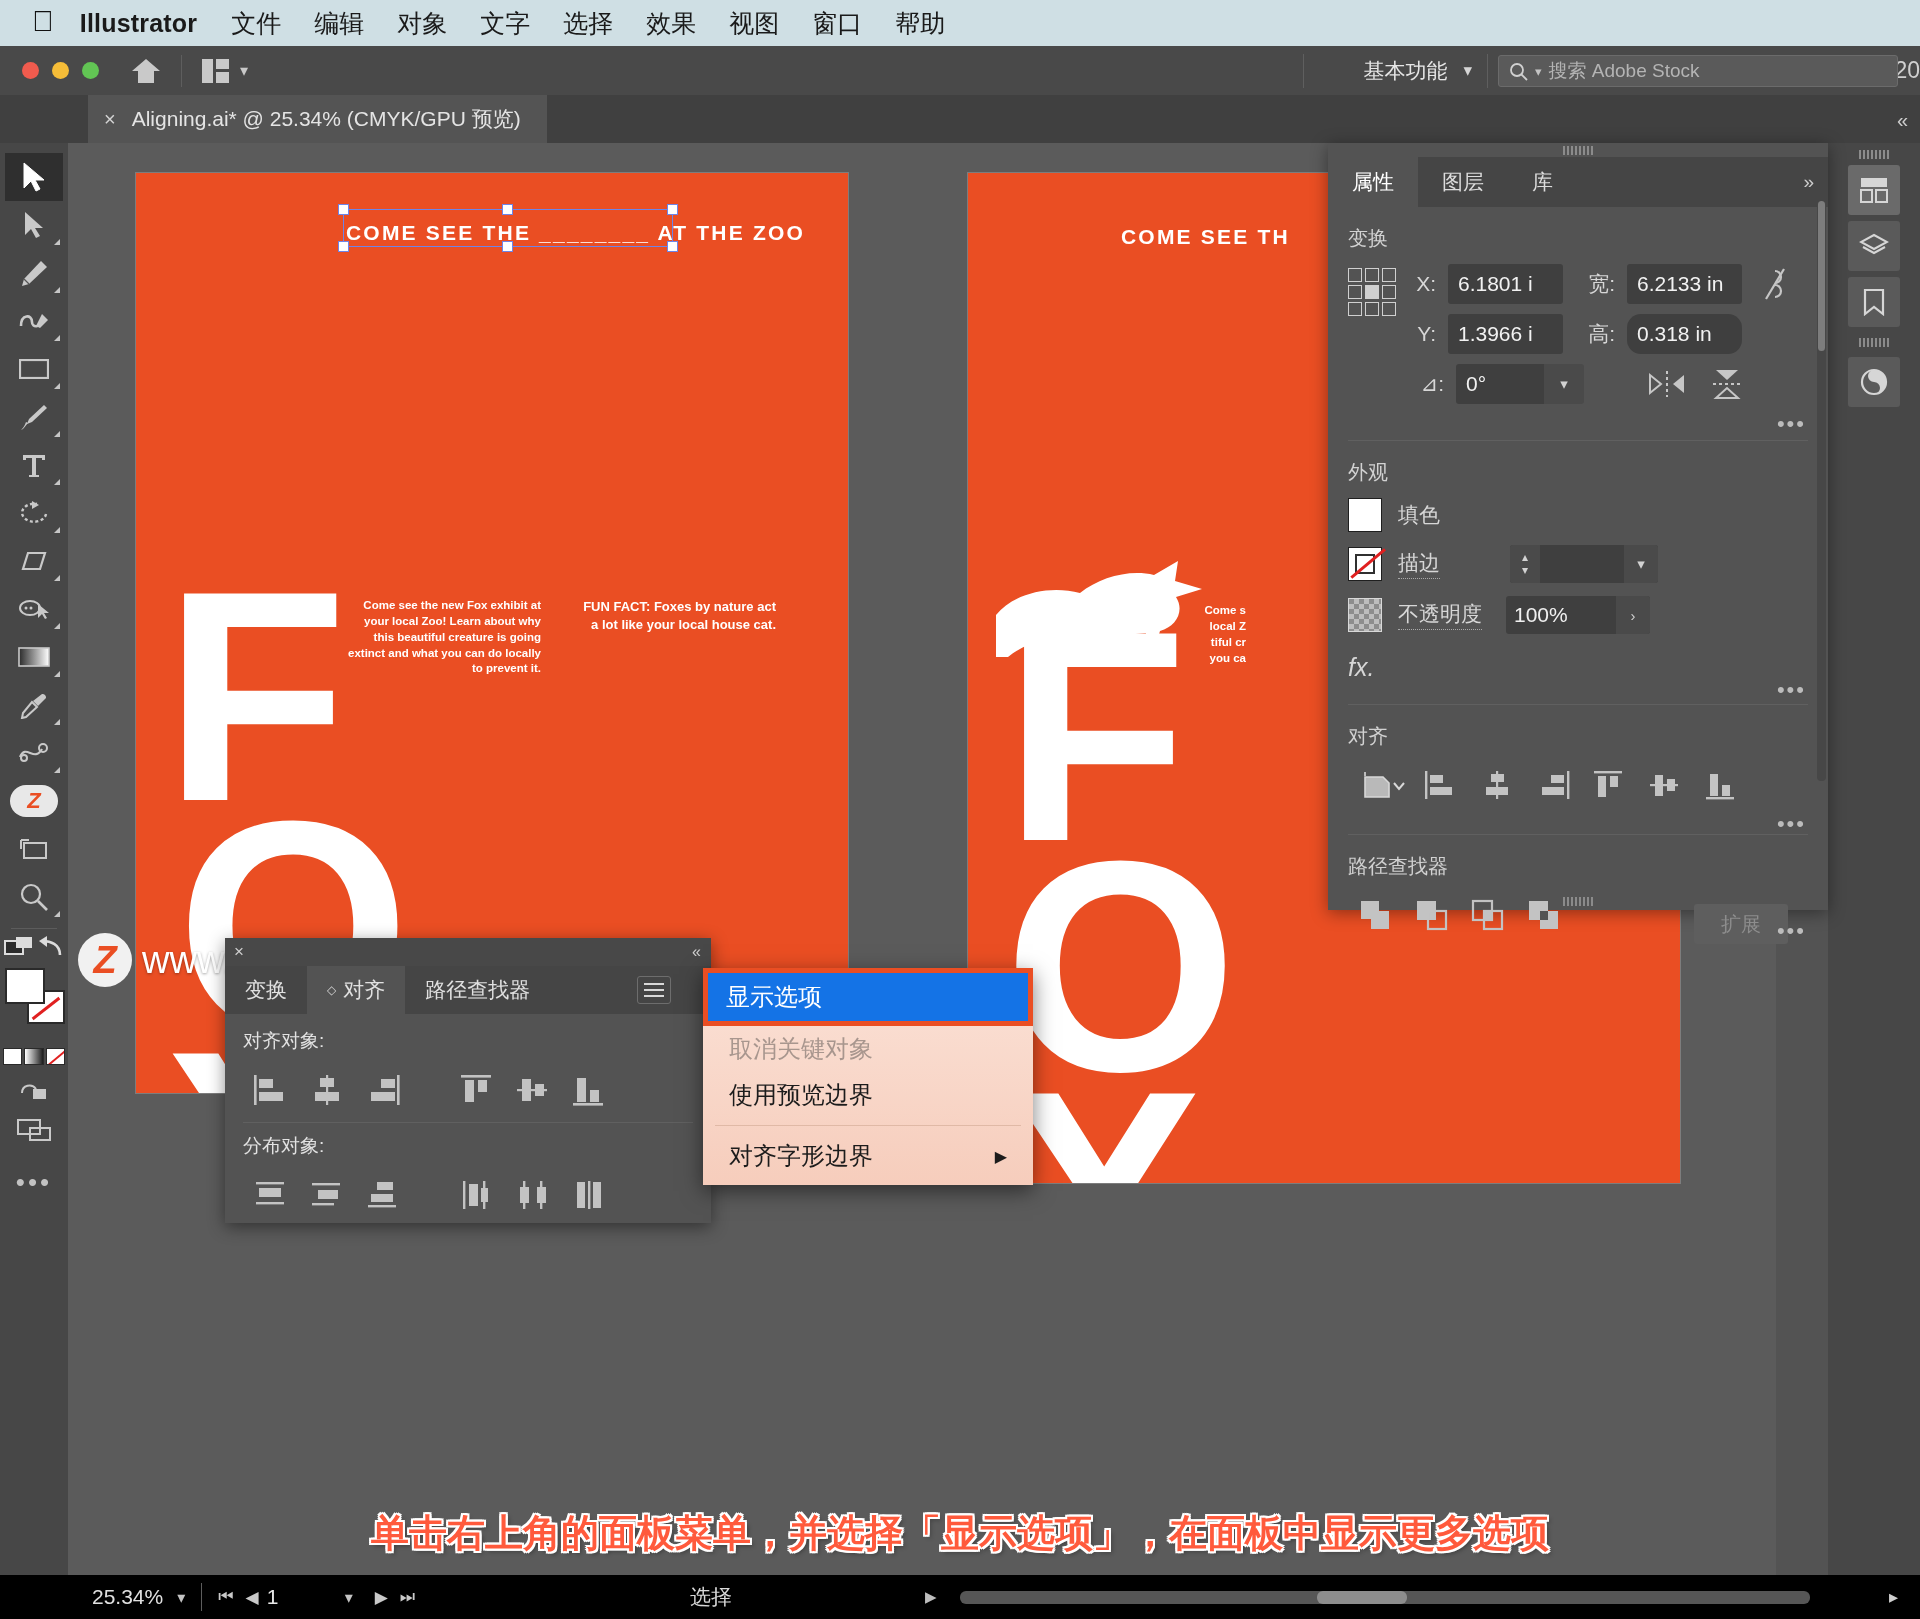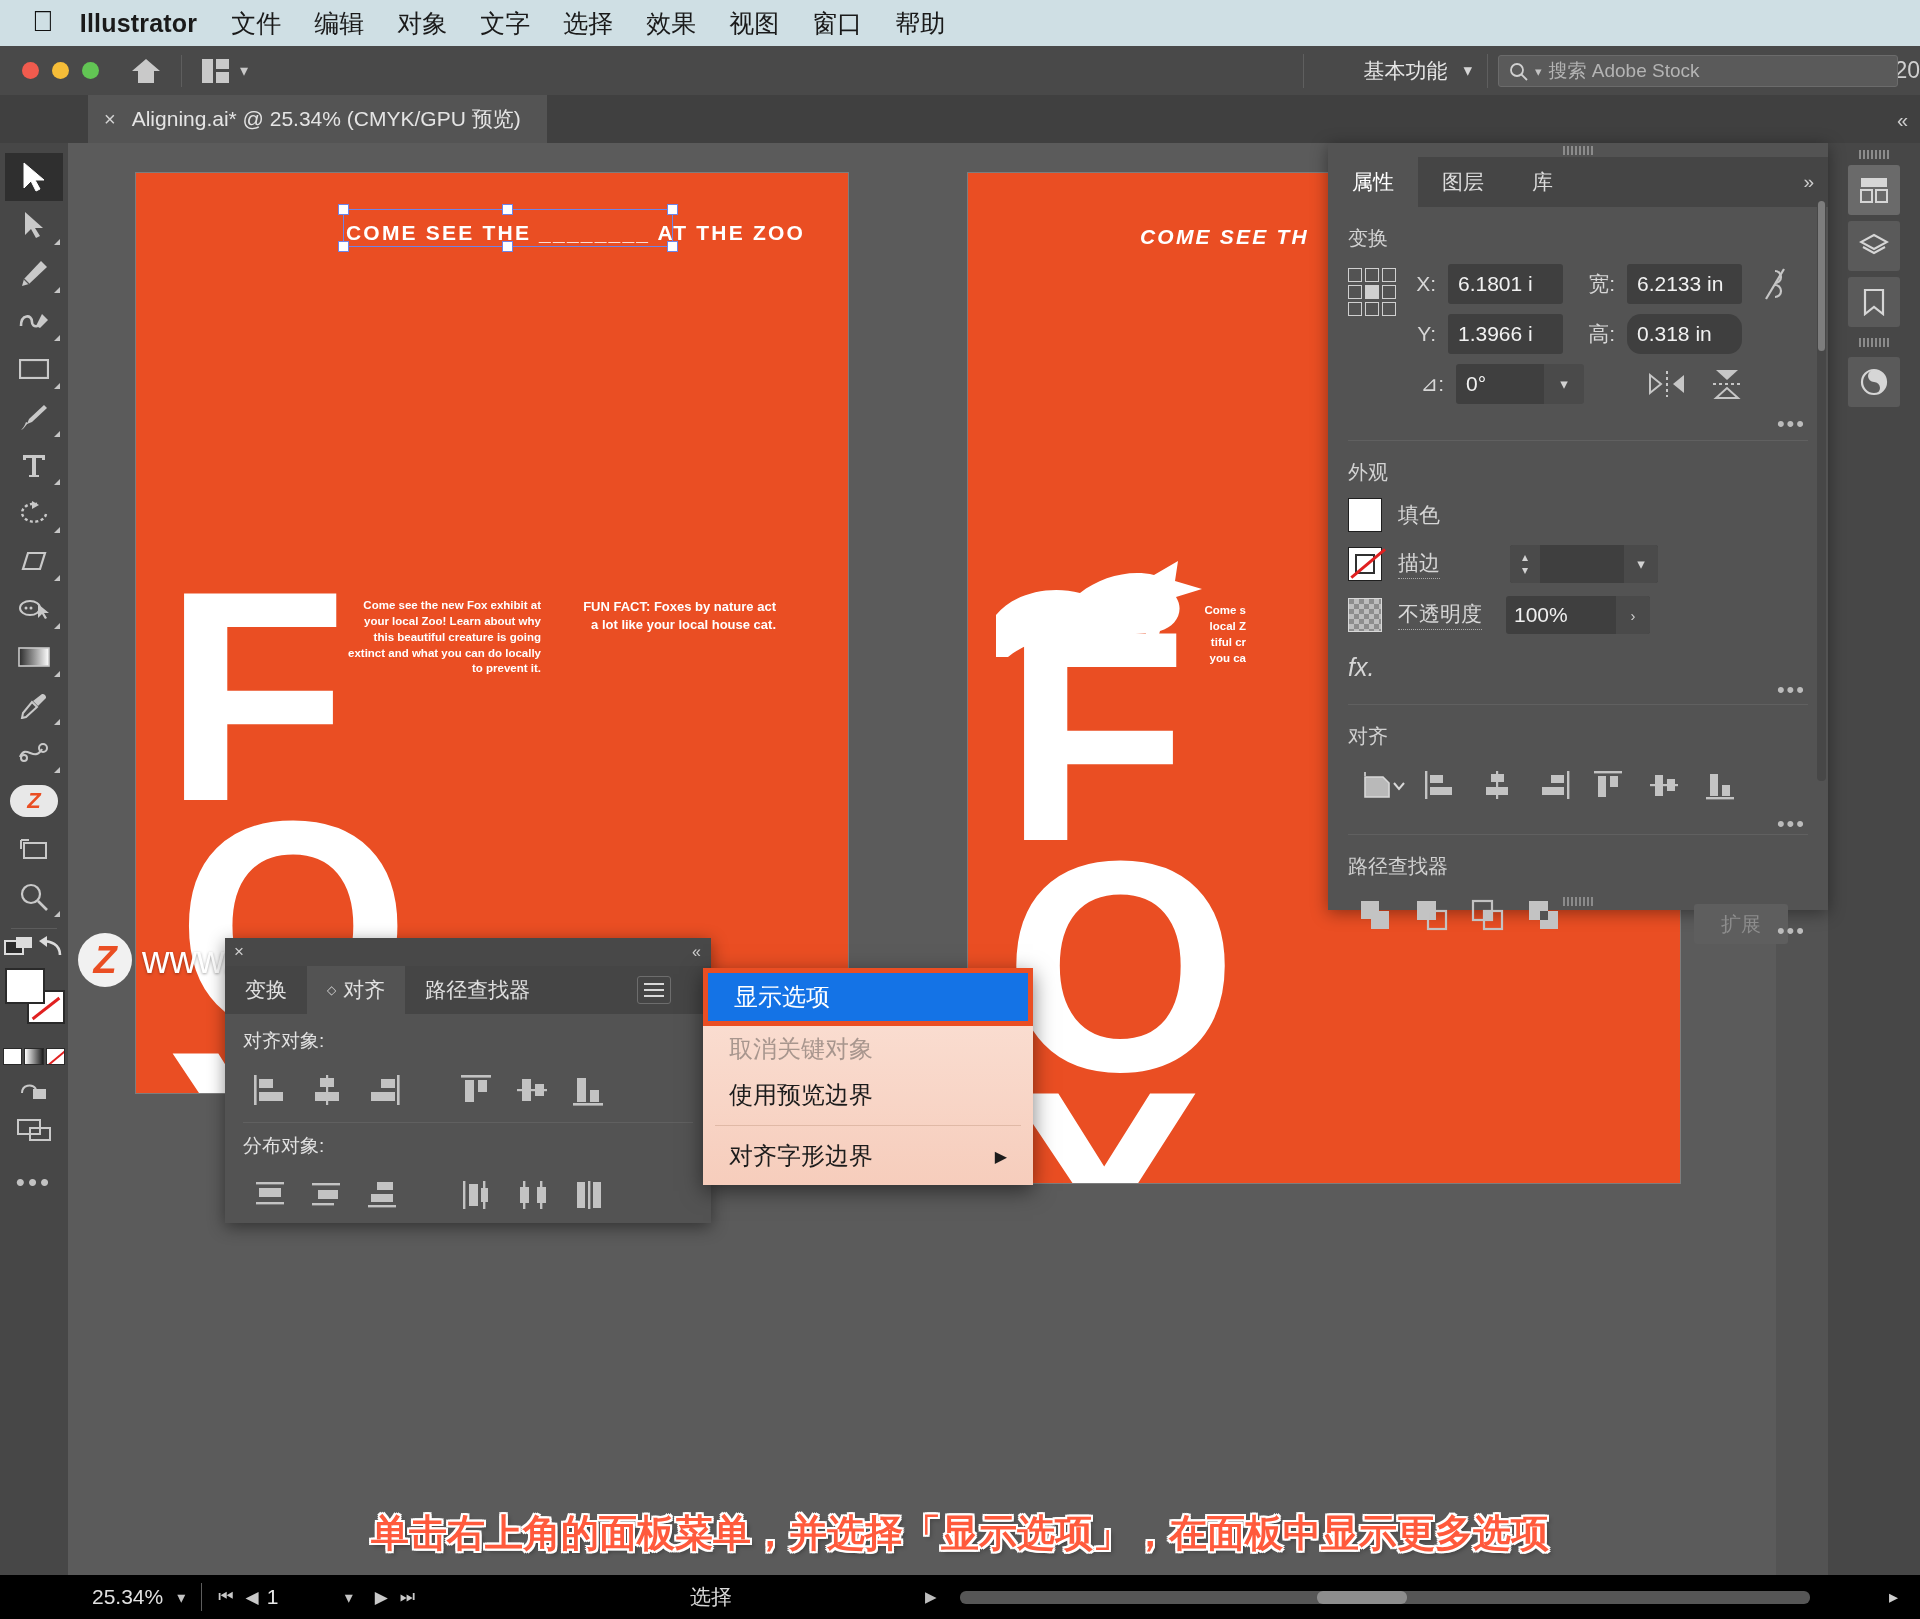--- a/index.html
+++ b/index.html
@@ -174,21 +174,21 @@
 
   
   .ctxmenu {
     position: absolute; left: 703px; top: 968px; width: 330px;
     background: linear-gradient(#fbe2d7, #f6cdbc);
     box-shadow: 0 6px 20px rgba(0,0,0,.5); z-index: 60; padding-bottom: 6px;
   }
   .ctx-hi-wrap { padding: 5px; background: #ea4e23; }
   .ctx-hi {
     background: #1473e6; color: #fff; font-size: 24px;
-    padding: 8px 26px; white-space: nowrap;
+    padding: 8px 18px; white-space: nowrap;
   }
   .ctx-item { font-size: 24px; color: #1c1c1c; padding: 7px 26px; white-space: nowrap; }
   .ctx-item.dis { color: #a8968e; }
   .ctx-sep { height: 1px; background: #e0b9a6; margin: 7px 12px; }
   .ctx-item.sub { display: flex; justify-content: space-between; align-items: center; }
   .ctx-arrow { font-size: 16px; }
 
   
   .propdock {
     position: absolute; right: 92px; top: 143px; width: 500px; height: 767px;
@@ -544,21 +544,21 @@
         <span class="hx" style="left:-6px;top:-6px;"></span>
         <span class="hx" style="left:50%;margin-left:-6px;top:-6px;"></span>
         <span class="hx" style="right:-6px;top:-6px;"></span>
         <span class="hx" style="left:-6px;bottom:-6px;"></span>
         <span class="hx" style="left:50%;margin-left:-6px;bottom:-6px;"></span>
         <span class="hx" style="right:-6px;bottom:-6px;"></span>
       </div>
     </div>
 
     <div class="artboard art2">
-      <div class="poster-head" style="left:172px;top:52px;font-style:italic;">COME SEE TH</div>
+      <div class="poster-head" style="left:153px;top:52px;">COME SEE TH</div>
       <svg style="position:absolute;left:20px;top:380px;" width="270" height="110" viewBox="0 0 270 110">
         <path d="M8 62 C26 40 62 32 92 40 C112 24 142 16 166 22 L190 8 L187 28 L214 36 L188 44 C197 58 188 74 172 78 L164 104 L152 104 L158 80 L116 84 L110 106 L98 106 L104 82 C74 80 42 86 20 104 L8 104 Z" fill="#fff"></path>
       </svg>
       <div class="bigfox" style="left:36px;top:440px;">F</div>
       <div class="bigfox" style="left:36px;top:670px;">O</div>
       <div class="bigfox" style="left:36px;top:900px;">X</div>
       <div class="body-copy" style="left:208px;top:430px;width:70px;white-space:pre-line;">Come s
 local Z
 tiful cr
 you ca</div>

